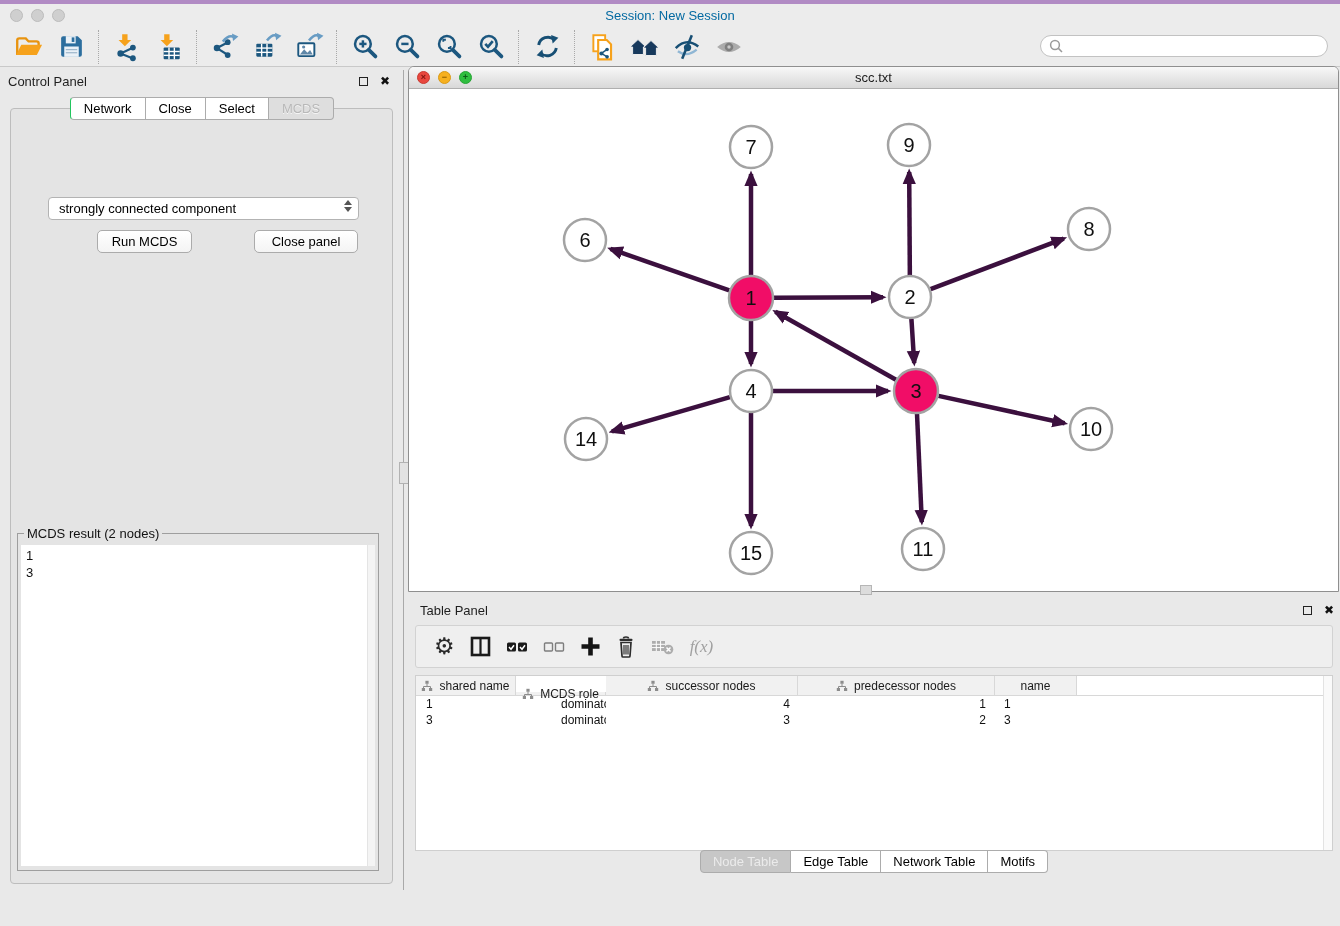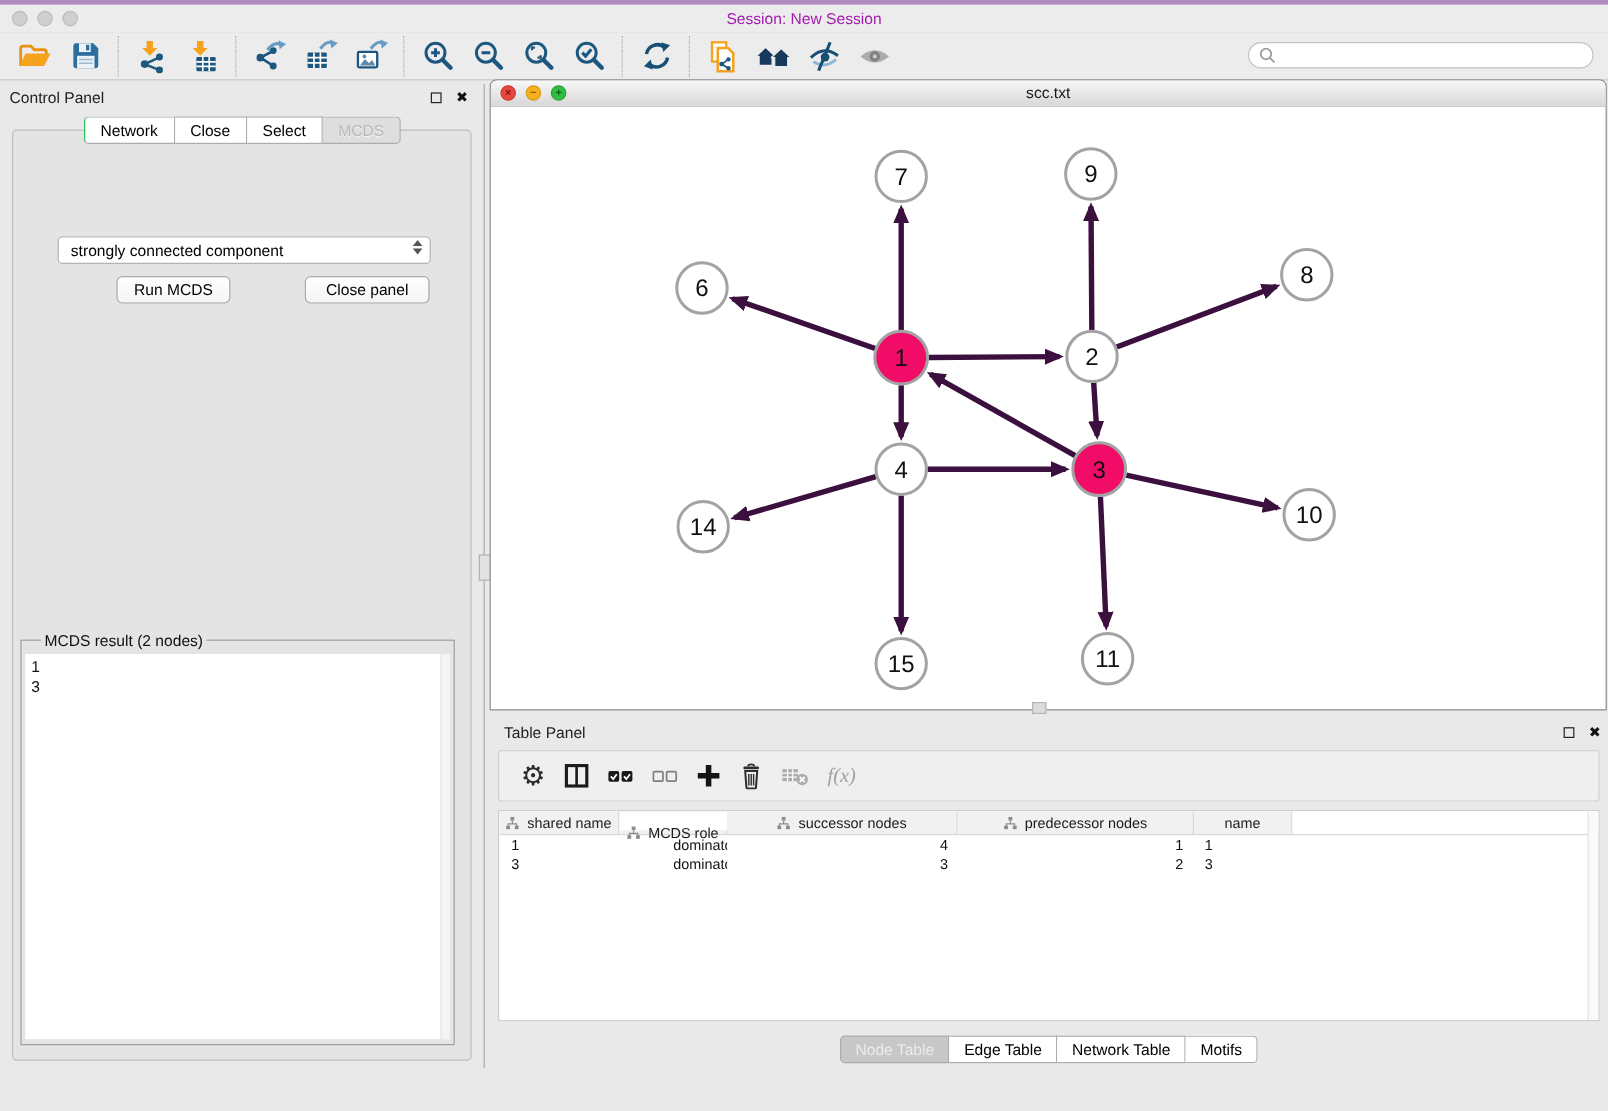--- a/index.html
+++ b/index.html
@@ -6,21 +6,21 @@
   .app{position:relative;width:1340px;height:926px;background:#E9E9E9;overflow:hidden;
        font-family:"Liberation Sans",sans-serif;-webkit-font-smoothing:antialiased;}
   .desktop-strip{position:absolute;top:0;left:0;right:0;height:4px;background:#B18BC4;}
   
   .titlebar{position:absolute;top:4px;left:0;right:0;height:23px;background:#ECECEC;
     border-bottom:1px solid #D6D6D6;display:flex;align-items:center;}
   .tl-group{display:flex;gap:8px;margin-left:10px;}
   .tl{width:13px;height:13px;border-radius:50%;box-sizing:border-box;display:flex;
       align-items:center;justify-content:center;font-size:9px;line-height:1;}
   .tl.gray{background:#CFCFCF;border:1px solid #BCBCBC;}
-  .main-title{position:absolute;left:0;right:0;text-align:center;font-size:13px;color:#a21caf;}
+  .main-title{position:absolute;left:0;right:0;text-align:center;font-size:13px;color:#0369a1;}
   
   .toolbar{position:absolute;top:27px;left:0;right:0;height:40px;background:#ECECEC;
     border-bottom:1px solid #C9C9C9;display:flex;align-items:center;padding-left:8px;box-sizing:border-box;}
   .tbtn{width:36px;height:34px;display:flex;align-items:center;justify-content:center;
     background:none;border:none;padding:0;margin:0 3px;}
   .sep{width:1px;height:34px;border-left:1px dotted #A9A9A9;margin:0 6px;}
   .searchbox{position:absolute;right:12px;top:8px;width:288px;height:22px;background:#FFF;
     border:1px solid #C2C2C2;border-radius:12px;display:flex;align-items:center;padding-left:8px;box-sizing:border-box;}
   .searchbox input{border:none;outline:none;flex:1;font-size:12px;background:transparent;height:16px;}
   
@@ -40,21 +40,21 @@
   .dropdown{position:absolute;top:88px;left:37px;width:311px;height:23px;background:#FFF;
     border:1px solid #B3B3B3;border-radius:4px;display:flex;align-items:center;font-size:13px;
     padding-left:10px;box-sizing:border-box;}
   .dd-stepper{position:absolute;right:6px;top:2px;display:flex;flex-direction:column;gap:2px;}
   .dd-stepper i{width:0;height:0;border-left:4px solid transparent;border-right:4px solid transparent;display:block;}
   .dd-stepper .up{border-bottom:5px solid #555;}
   .dd-stepper .dn{border-top:5px solid #555;}
   .cp-btn{position:absolute;top:121px;height:23px;background:linear-gradient(#FFF,#F4F4F4);
     border:1px solid #ABABAB;border-radius:5px;font-size:13px;font-family:"Liberation Sans",sans-serif;}
   .groupbox{position:absolute;left:6px;right:13px;top:424px;bottom:12px;border:1px solid #9E9E9E;}
-  .groupbox .legend{position:absolute;top:-8px;left:16px;background:#E4E4E4;padding:0 3px;font-size:13px;color:#111;}
+  .groupbox .legend{position:absolute;top:-8px;left:6px;background:#E4E4E4;padding:0 3px;font-size:13px;color:#111;}
   .result-area{position:absolute;left:3px;right:3px;top:11px;bottom:4px;background:#FFF;
     font-size:13px;line-height:17px;padding:2px 5px;white-space:pre;color:#111;}
   .result-scroll{position:absolute;right:3px;top:11px;bottom:4px;width:7px;background:#F4F4F4;border-left:1px solid #E4E4E4;}
   
   .vsplit{position:absolute;left:403px;top:70px;bottom:36px;width:1px;background:#A9A9A9;}
   .vgrip{position:absolute;left:399px;top:462px;width:8px;height:20px;background:#E2E2E2;border:1px solid #B2B2B2;}
   .hgrip{position:absolute;left:860px;top:585px;width:10px;height:8px;background:#DCDCDC;border:1px solid #B6B6B6;}
   
   .netwin{position:absolute;left:408px;top:66px;width:931px;height:526px;background:#FFF;
     border:1px solid #8F8F8F;border-radius:6px 6px 0 0;box-sizing:border-box;}
@@ -78,21 +78,21 @@
   .fx{font-family:"Liberation Serif",serif;font-style:italic;font-size:17px;color:#A0A0A0;}
   .tp-table{position:absolute;left:7px;right:7px;top:79px;height:176px;background:#FFF;
     border:1px solid #CFCFCF;box-sizing:border-box;overflow:hidden;}
   .thead{display:flex;height:19px;border-bottom:1px solid #D8D8D8;font-size:12px;color:#1B1B1B;}
   .th{background:#F1F1F1;border-right:1px solid #D8D8D8;display:flex;align-items:center;
       justify-content:center;gap:6px;box-sizing:border-box;}
   .th-fill{flex:1;background:#FFF;}
   .trow{display:flex;height:16px;font-size:12px;color:#111;align-items:center;}
   .td{box-sizing:border-box;overflow:hidden;}
   .t-scroll{position:absolute;right:0;top:0;bottom:0;width:8px;background:#FAFAFA;border-left:1px solid #E3E3E3;}
-  .btabs{position:absolute;left:0;right:0;top:267px;display:flex;justify-content:center;}
+  .btabs{position:absolute;left:0;right:0;top:254px;display:flex;justify-content:center;}
   .btab{font-size:13px;padding:3px 12px;background:#FFF;border:1px solid #ACACAC;border-left:none;color:#000;}
   .btab:first-child{border-left:1px solid #ACACAC;border-radius:4px 0 0 4px;}
   .btab:last-child{border-radius:0 4px 4px 0;}
   .btab.active{background:#C7C7C7;color:#EBEBEB;}
   
   .statusbar{position:absolute;left:0;right:0;bottom:0;height:35px;background:#EDEDED;border-top:1px solid #C9C9C9;}
   .sb-left{position:absolute;left:10px;top:5px;width:29px;height:24px;background:#FFF;
     border:1px solid #B9B9B9;border-radius:3px;display:flex;align-items:center;justify-content:center;}
   .sb-mem{position:absolute;right:9px;top:5px;height:24px;background:#FFF;border:1px solid #B9B9B9;
     border-radius:3px;display:flex;align-items:center;gap:6px;padding:0 9px;font-size:12px;color:#111;}

